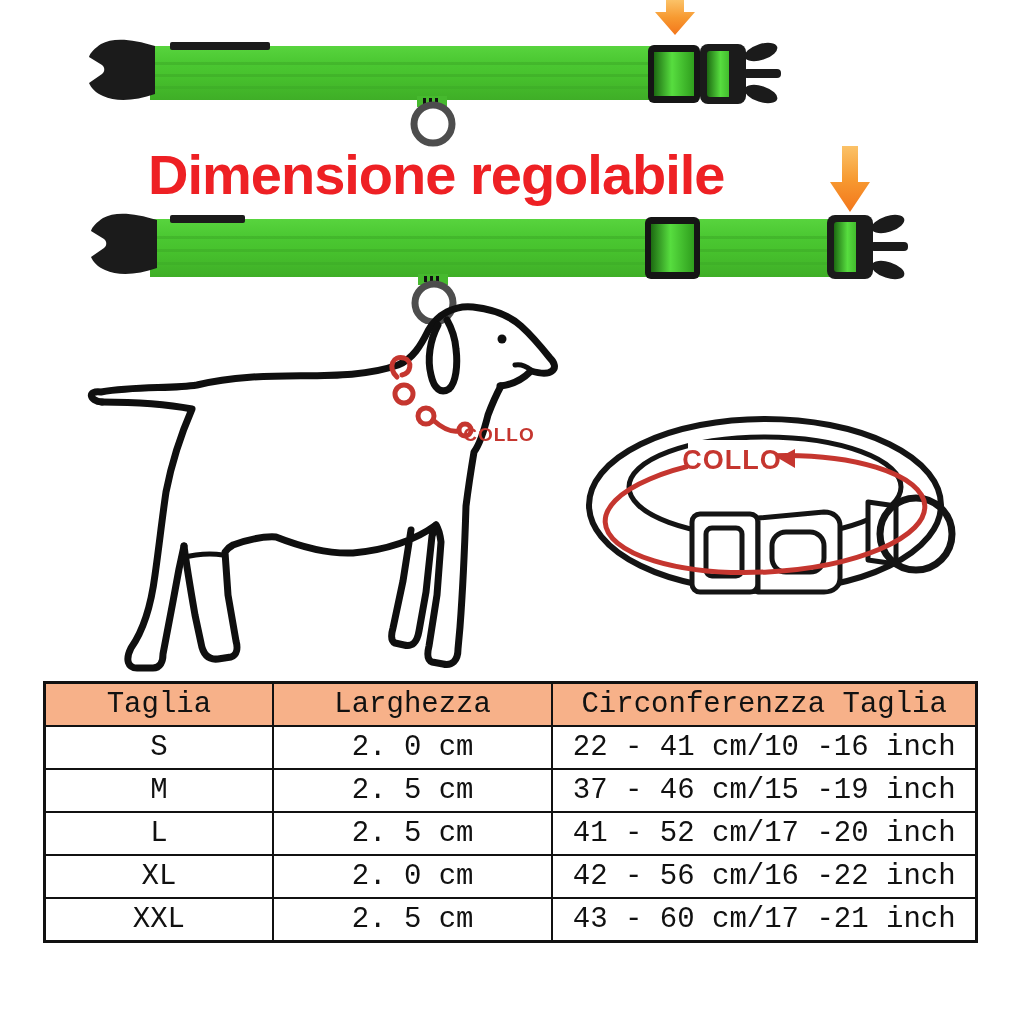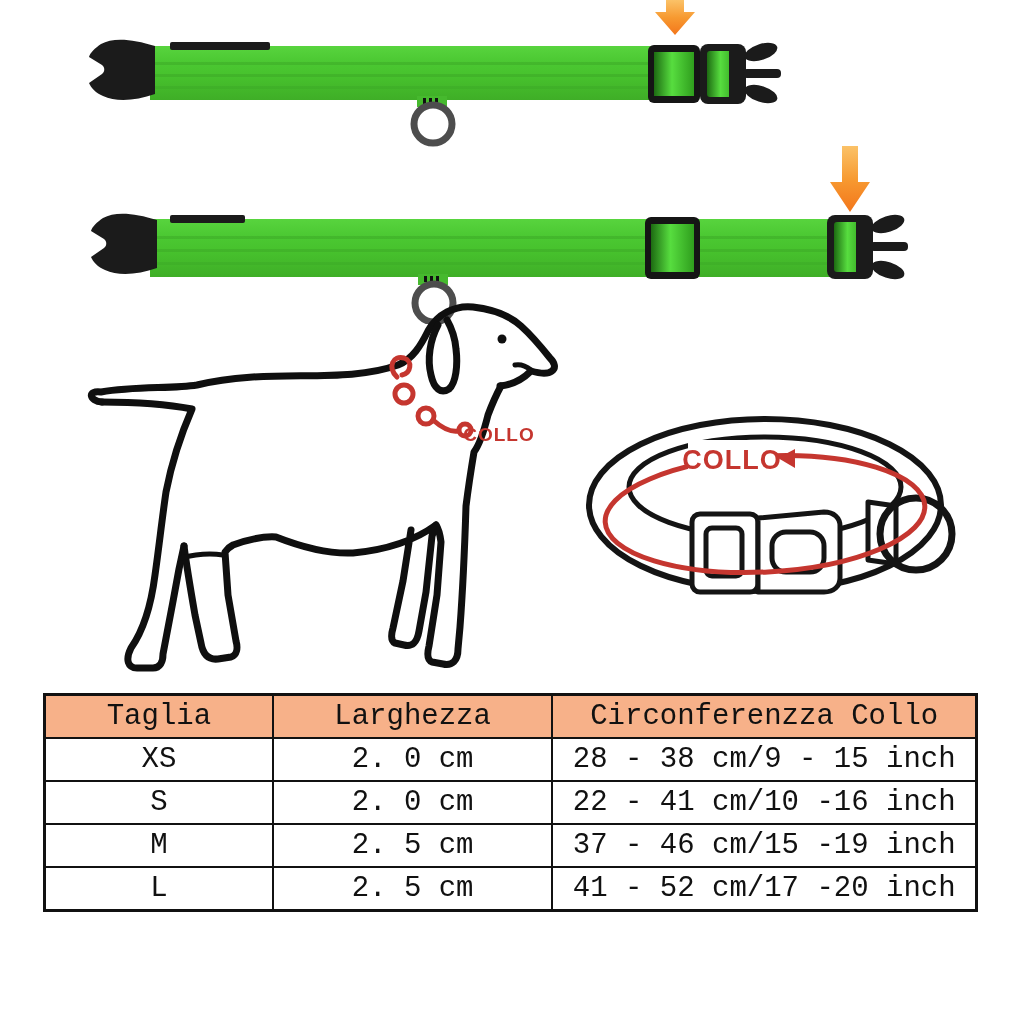--- a/index.html
+++ b/index.html
@@ -2,21 +2,21 @@
 <html><head>
 <meta charset="utf-8">
 <style>
   html,body{margin:0;padding:0;background:#fff;}
   #stage{position:relative;width:1024px;height:1024px;background:#ffffff;overflow:hidden;
          font-family:"Liberation Sans",sans-serif;}
   .abs{position:absolute;}
   #title{left:148px;top:142px;width:640px;font-size:56px;font-weight:700;
          color:#ee2024;letter-spacing:-1px;white-space:nowrap;}
   
-  #size-table-wrap{left:43px;top:681px;width:935px;margin-top:12px;}
+  #size-table-wrap{left:43px;top:681px;width:935px;}
   table.size{border-collapse:collapse;width:100%;table-layout:fixed;
              font-family:"Liberation Mono",monospace;font-size:29px;color:#111;}
   table.size th,table.size td{border:2px solid #111;text-align:center;
              height:41px;padding:0;font-weight:400;white-space:nowrap;overflow:hidden;}
   table.size{border:3px solid #111;}
   table.size thead th{background:#f7b189;}
   svg text{font-family:"Liberation Sans",sans-serif;}
 </style>
 </head>
 <body>
@@ -75,20 +75,21 @@
       <rect x="344" y="62" width="3" height="6" fill="#111"></rect>
       <rect x="350" y="62" width="3" height="6" fill="#111"></rect>
       <circle cx="348" cy="88" r="19" fill="none" stroke="#4d4d4d" stroke-width="7"></circle>
     </g>
   </svg>
 
   <svg class="abs" style="left:651px;top:0" width="48" height="36" viewBox="0 0 48 36">
     <polygon points="15,0 33,0 33,12 44,12 24,35 4,12 15,12" fill="url(#arrowGrad)"></polygon>
   </svg>
 
+  <div id="title" class="abs">Dimensione regolabile</div>
 
   <svg class="abs" style="left:828px;top:146px" width="44" height="68" viewBox="0 0 44 68">
     <polygon points="14,0 30,0 30,36 42,36 22,66 2,36 14,36" fill="url(#arrowGrad)"></polygon>
   </svg>
 
   <svg class="abs" style="left:85px;top:208px" width="830" height="116" viewBox="0 0 830 116">
     <rect x="65" y="11" width="680" height="58" fill="url(#strapGrad)"></rect>
     <rect x="65" y="28" width="680" height="3" fill="#3aa426" opacity="0.45"></rect>
     <rect x="65" y="41" width="680" height="3" fill="#3aa426" opacity="0.45"></rect>
     <rect x="65" y="54" width="680" height="3" fill="#3aa426" opacity="0.35"></rect>
@@ -171,41 +172,46 @@
     <table class="size">
       <colgroup>
           <col style="width:24.5%">
           <col style="width:30%">
           <col style="width:45.5%">
         </colgroup>
       <thead>
         <tr>
           <th>Taglia</th>
           <th>Larghezza</th>
-          <th>Circonferenzza Collo</th>
+          <th>Circonferenzza Taglia</th>
         </tr>
       </thead>
       <tbody>
           <tr>
-            <td>XS</td>
-            <td>2. 0 cm</td>
-            <td>28 - 38 cm/9 - 15 inch</td>
-          </tr>
-          <tr>
             <td>S</td>
             <td>2. 0 cm</td>
             <td>22 - 41 cm/10 -16 inch</td>
           </tr>
           <tr>
             <td>M</td>
             <td>2. 5 cm</td>
             <td>37 - 46 cm/15 -19 inch</td>
           </tr>
           <tr>
             <td>L</td>
             <td>2. 5 cm</td>
             <td>41 - 52 cm/17 -20 inch</td>
           </tr>
+          <tr>
+            <td>XL</td>
+            <td>2. 0 cm</td>
+            <td>42 - 56 cm/16 -22 inch</td>
+          </tr>
+          <tr>
+            <td>XXL</td>
+            <td>2. 5 cm</td>
+            <td>43 - 60 cm/17 -21 inch</td>
+          </tr>
         </tbody>
     </table>
   </div>
 
 </div>
 
 </body></html>

